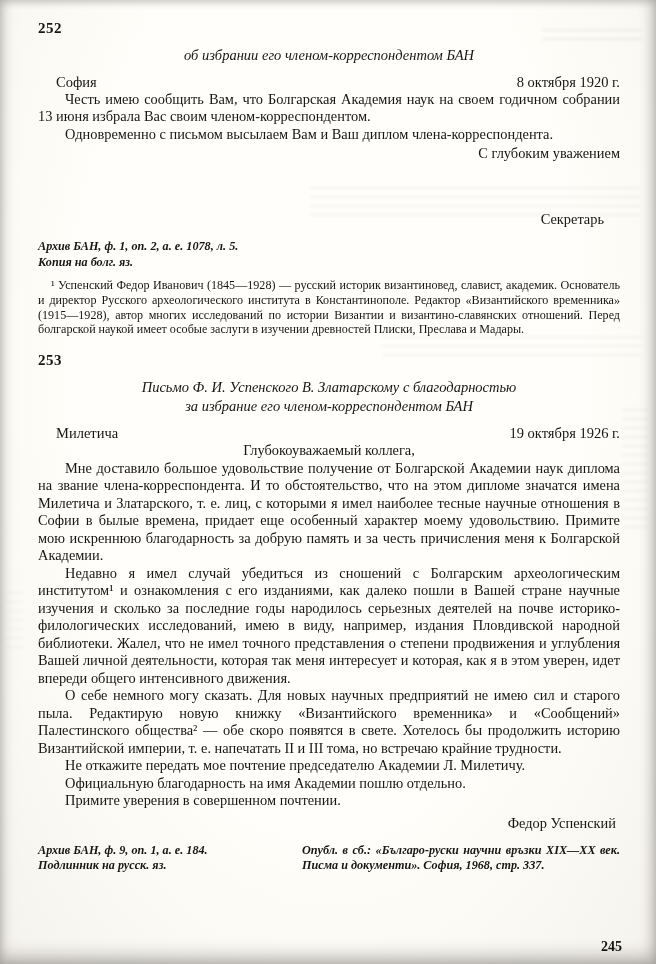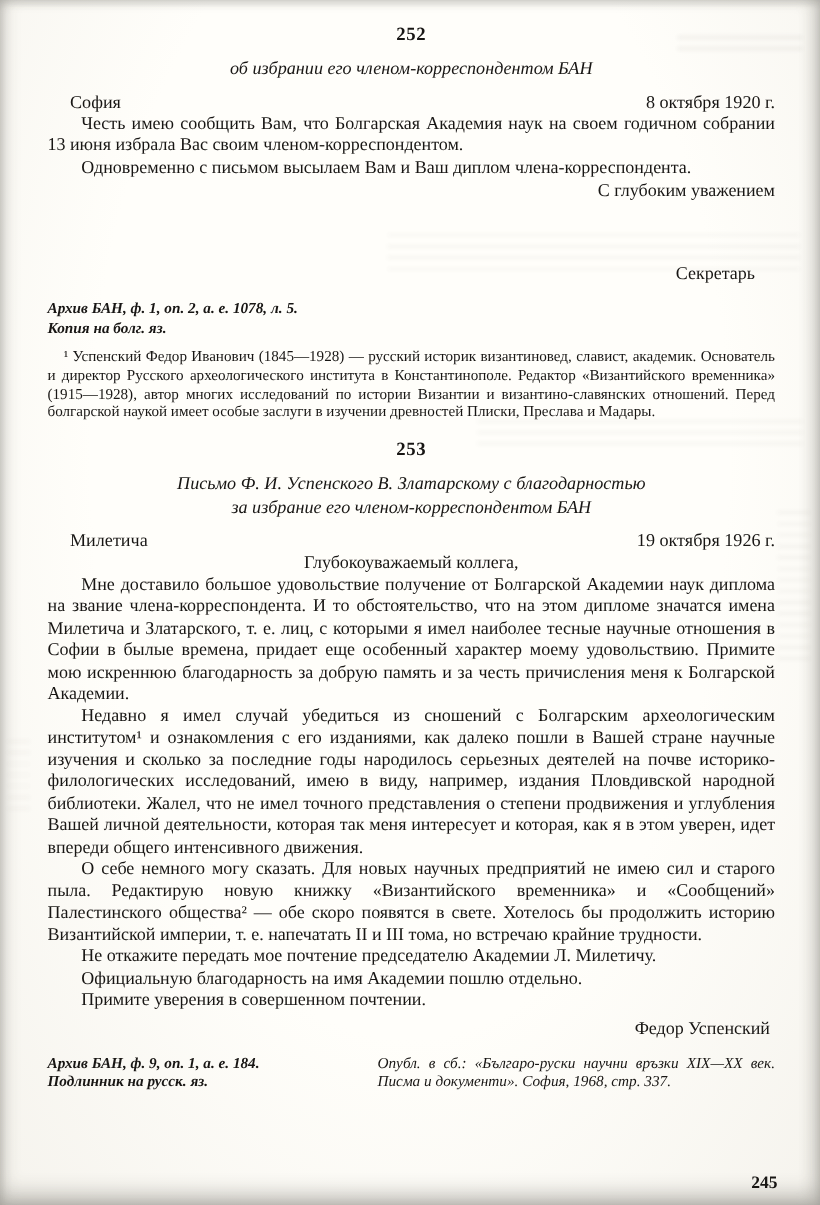--- a/index.html
+++ b/index.html
@@ -22,34 +22,34 @@
     position:absolute; pointer-events:none;
     background:repeating-linear-gradient(0deg, rgba(95,90,78,.20) 0 2px, rgba(0,0,0,0) 2px 9px);
     filter:blur(1.6px); opacity:.35;
   }
   .a1 { right:14px; top:26px;  width:100px; height:14px; opacity:.45; }
   .a2 { right:16px; top:182px; width:330px; height:34px; opacity:.30; }
   .a3 { right:14px; top:330px; width:260px; height:26px; opacity:.28; }
   .a4 { right:8px;  top:408px; width:26px;  height:120px; opacity:.30; }
   .a5 { left:6px;   top:588px; width:18px;  height:60px; opacity:.22; }
 
-  .docnum { text-align:center; font-weight:700; font-size:15px; letter-spacing:.5px; }
+  .docnum { font-weight:700; font-size:15px; letter-spacing:.5px; }
   .docnum.second { margin-top:15px; }
   .title { text-align:center; font-style:italic; font-size:14.5px; line-height:1.3; margin-top:9px; }
   .dateline { display:flex; justify-content:space-between; font-size:14.5px; margin-top:9px; padding-left:18px; }
   .para { font-size:14.4px; line-height:17.5px; text-align:justify; text-indent:27px; }
   .salutation { text-align:center; font-size:14.4px; line-height:17.5px; }
   .closing { text-align:right; font-size:14.4px; line-height:17.5px; margin-top:2px; }
   .closing .sig { padding-right:16px;margin-top:48px; }
   .archive { font-style:italic; font-weight:700; font-size:12.2px; line-height:15.2px; margin-top:11px; }
   .footnote { font-size:12.1px; line-height:14.9px; text-align:justify; text-indent:13px; margin-top:8px; }
   .signature { text-align:right; font-size:14.4px; margin-top:5px; padding-right:4px; }
   .refs { display:flex; justify-content:space-between; margin-top:11px; font-size:12.2px; line-height:15.4px; font-style:italic;gap:40px; }
   .refs .left { font-weight:700; }
-  .refs .right { width:318px; text-align:justify; font-weight:400; }
+  .refs .right { width:318px; text-align:justify; font-weight:700; }
   .folio { position:absolute; right:34px; bottom:9px; font-weight:700; font-size:14px; }
 </style>
 </head>
 <body>
 
 <div class="page">
 
   <div class="artifact a1"></div>
   <div class="artifact a2"></div>
   <div class="artifact a3"></div>

